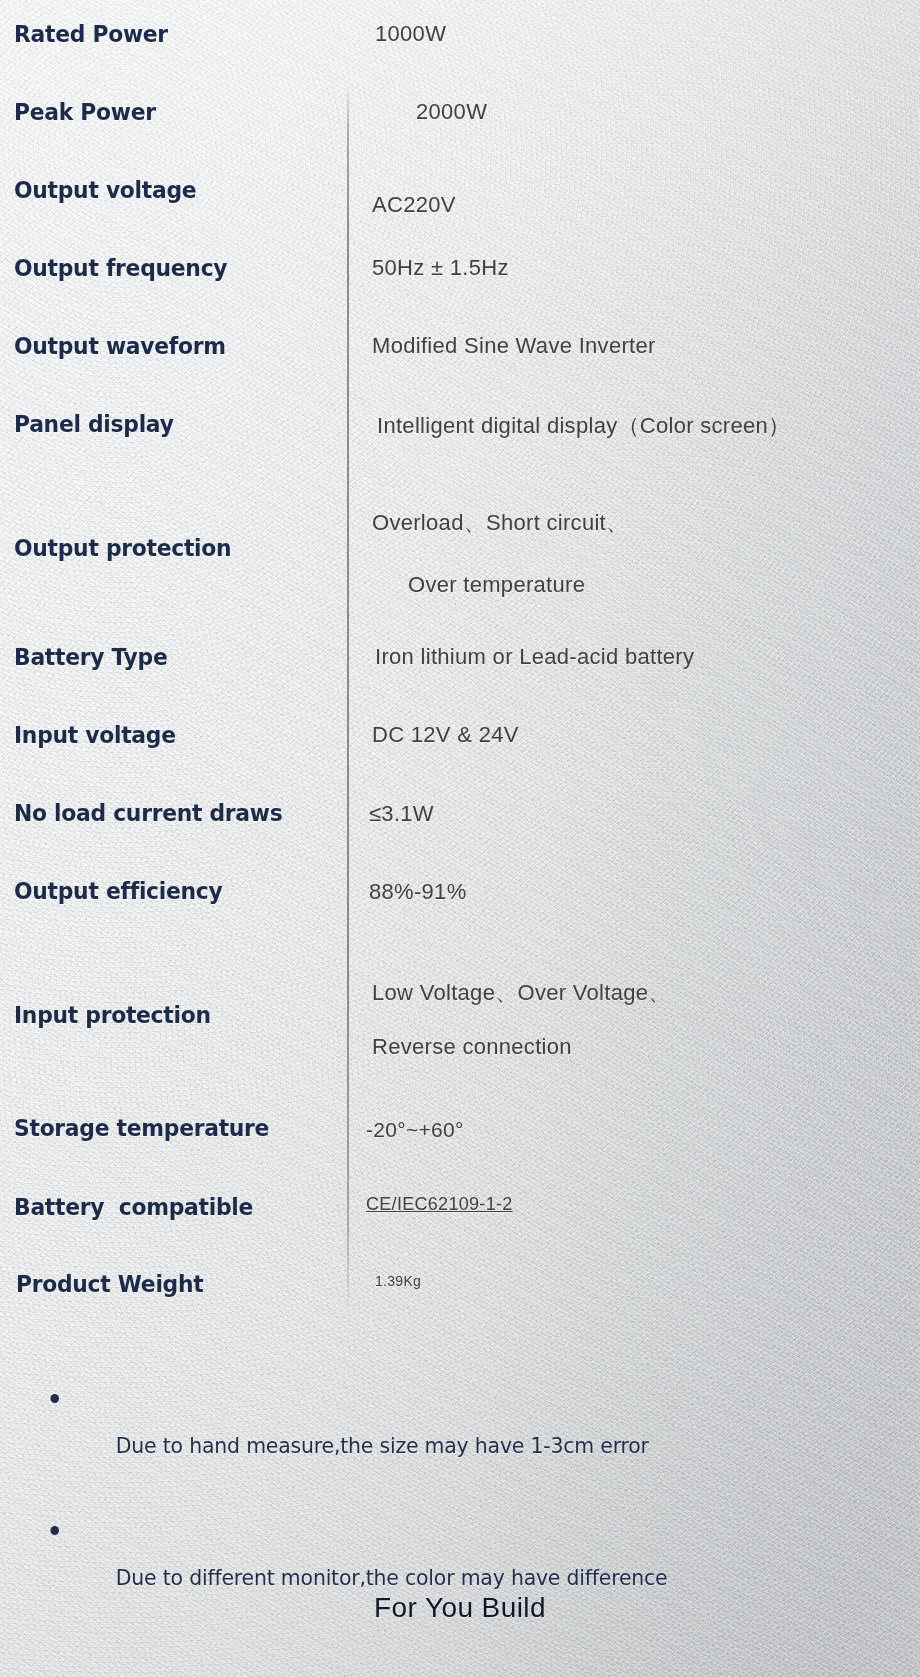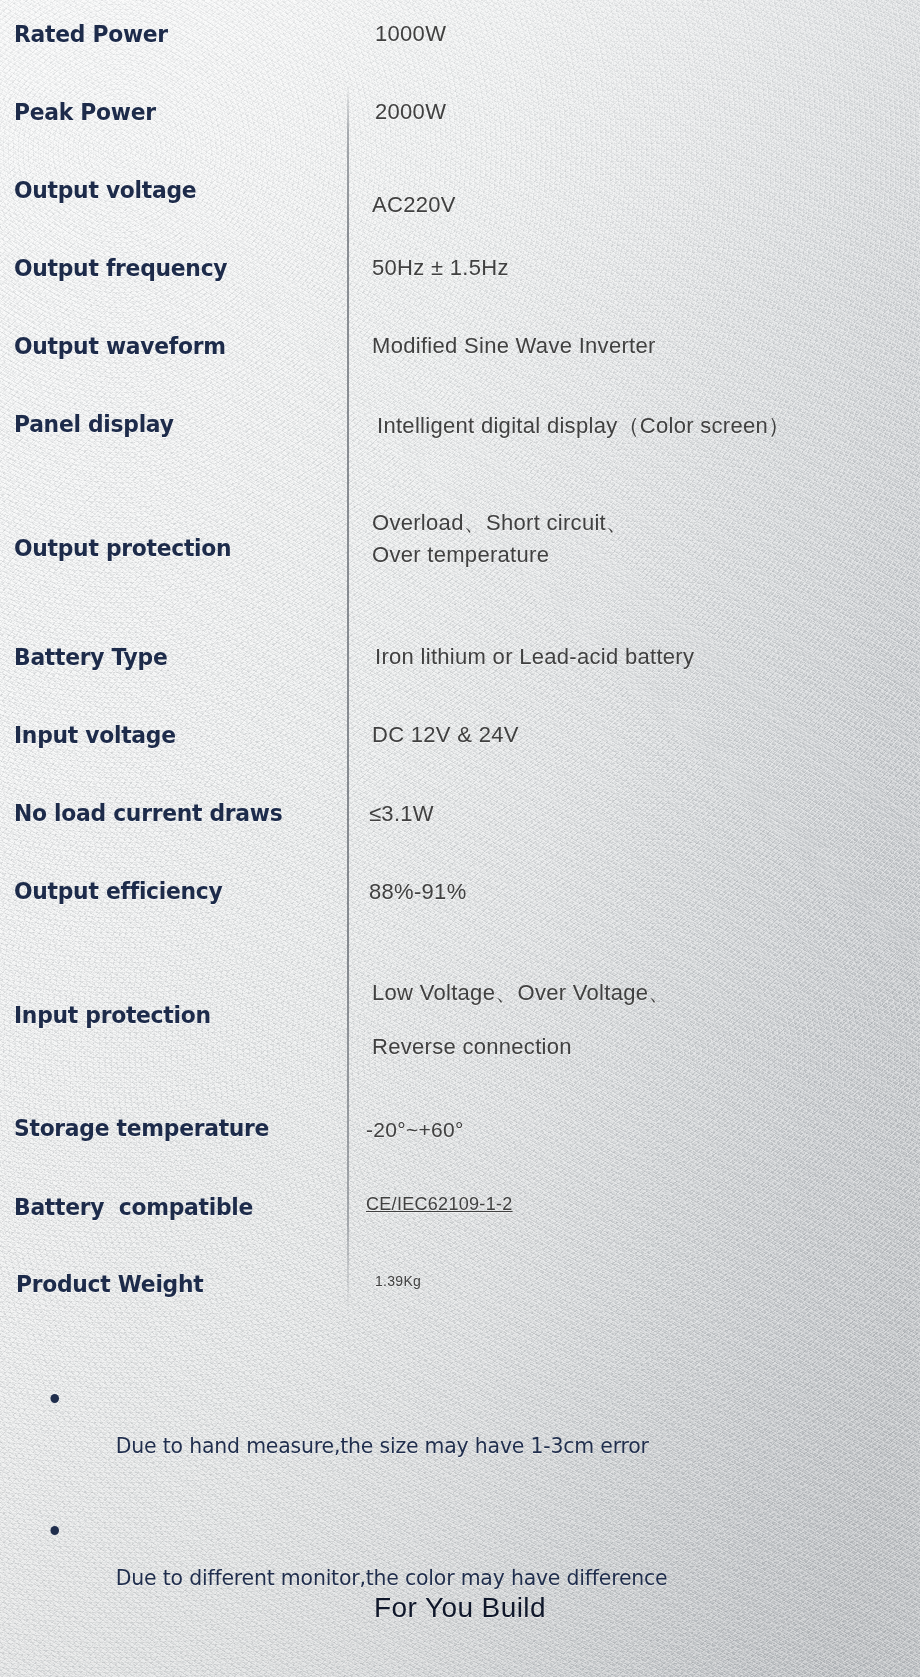--- a/index.html
+++ b/index.html
@@ -183,21 +183,21 @@
 
   <div id="divider"></div>
 
   <div class="spec-row">
     <div class="spec-label" style="top:20px;">Rated Power</div>
     <div class="spec-value indent-a" style="top:21px;">1000W</div>
   </div>
 
   <div class="spec-row">
     <div class="spec-label" style="top:98px;">Peak Power</div>
-    <div class="spec-value indent-a" style="top:99px;">2000W</div>
+    <div class="spec-value indent-a" style="top:99px;margin-left:41px;">2000W</div>
   </div>
 
   <div class="spec-row">
     <div class="spec-label" style="top:176px;">Output voltage</div>
     <div class="spec-value indent-b" style="top:192px;">AC220V</div>
   </div>
 
   <div class="spec-row">
     <div class="spec-label" style="top:254px;">Output frequency</div>
     <div class="spec-value indent-b" style="top:255px;">50Hz ± 1.5Hz</div>
@@ -209,21 +209,21 @@
   </div>
 
   <div class="spec-row">
     <div class="spec-label" style="top:410px;">Panel display</div>
     <div class="spec-value indent-c" style="top:411px;">Intelligent digital display（Color screen）</div>
   </div>
 
   <div class="spec-row">
     <div class="spec-label" style="top:534px;">Output protection</div>
     <div class="spec-value indent-b" style="top:508px;">Overload、Short circuit、</div>
-    <div class="spec-value indent-b" style="top:542px;">Over temperature</div>
+    <div class="spec-value indent-b" style="top:572px;margin-left:36px;">Over temperature</div>
   </div>
 
   <div class="spec-row">
     <div class="spec-label" style="top:643px;">Battery Type</div>
     <div class="spec-value" style="left:375px; top:644px;text-align:center;">Iron lithium or Lead-acid battery</div>
   </div>
 
   <div class="spec-row">
     <div class="spec-label" style="top:721px;">Input voltage</div>
     <div class="spec-value indent-b" style="top:722px;">DC 12V &amp; 24V</div>

